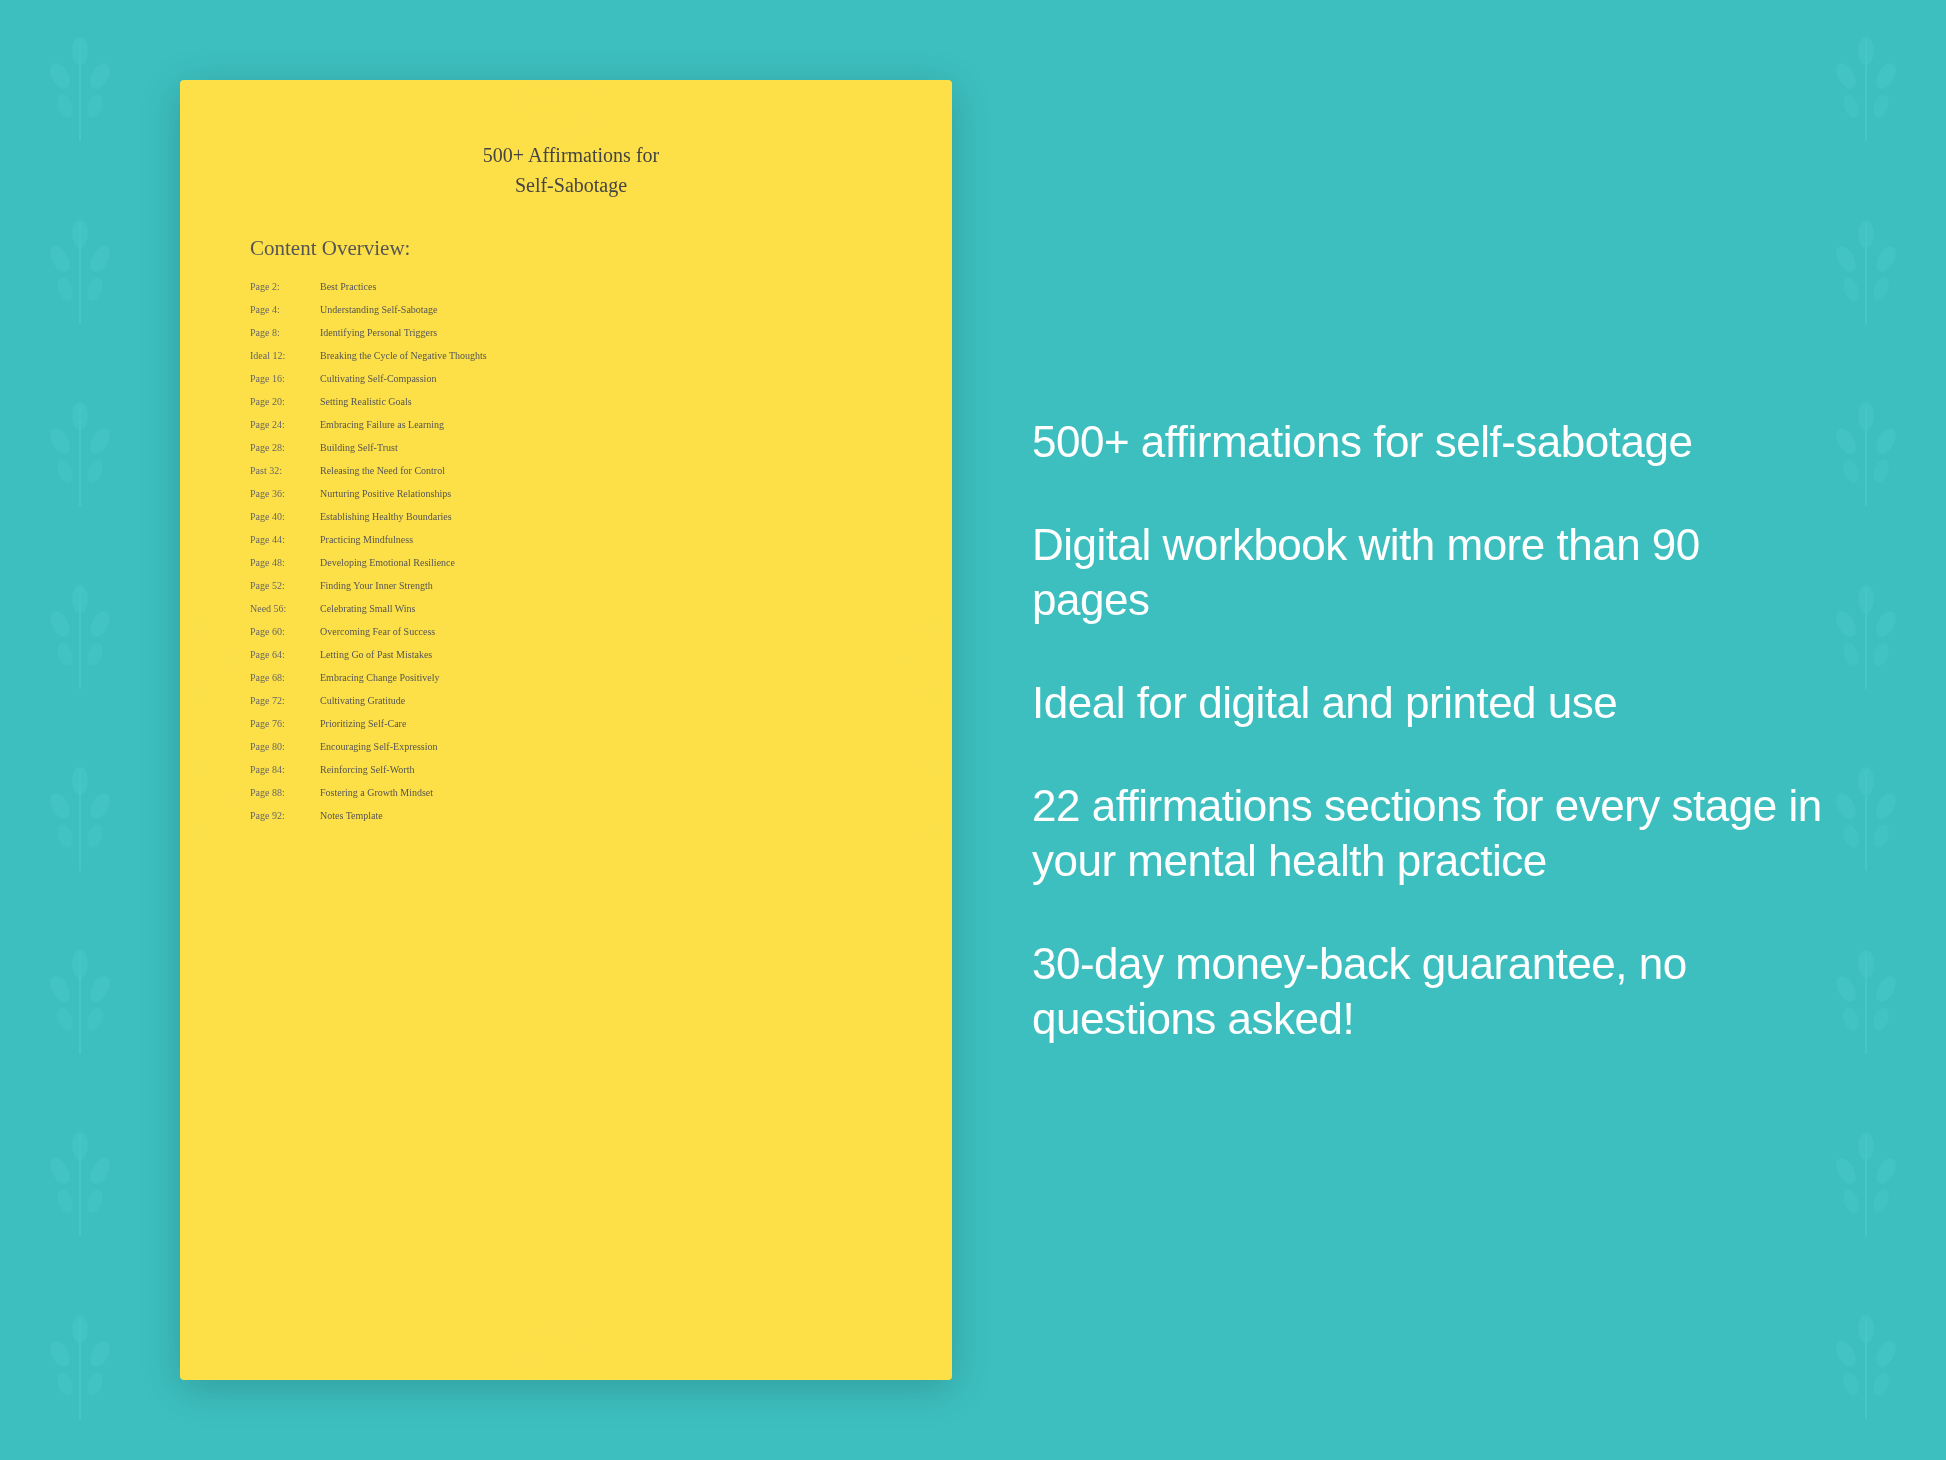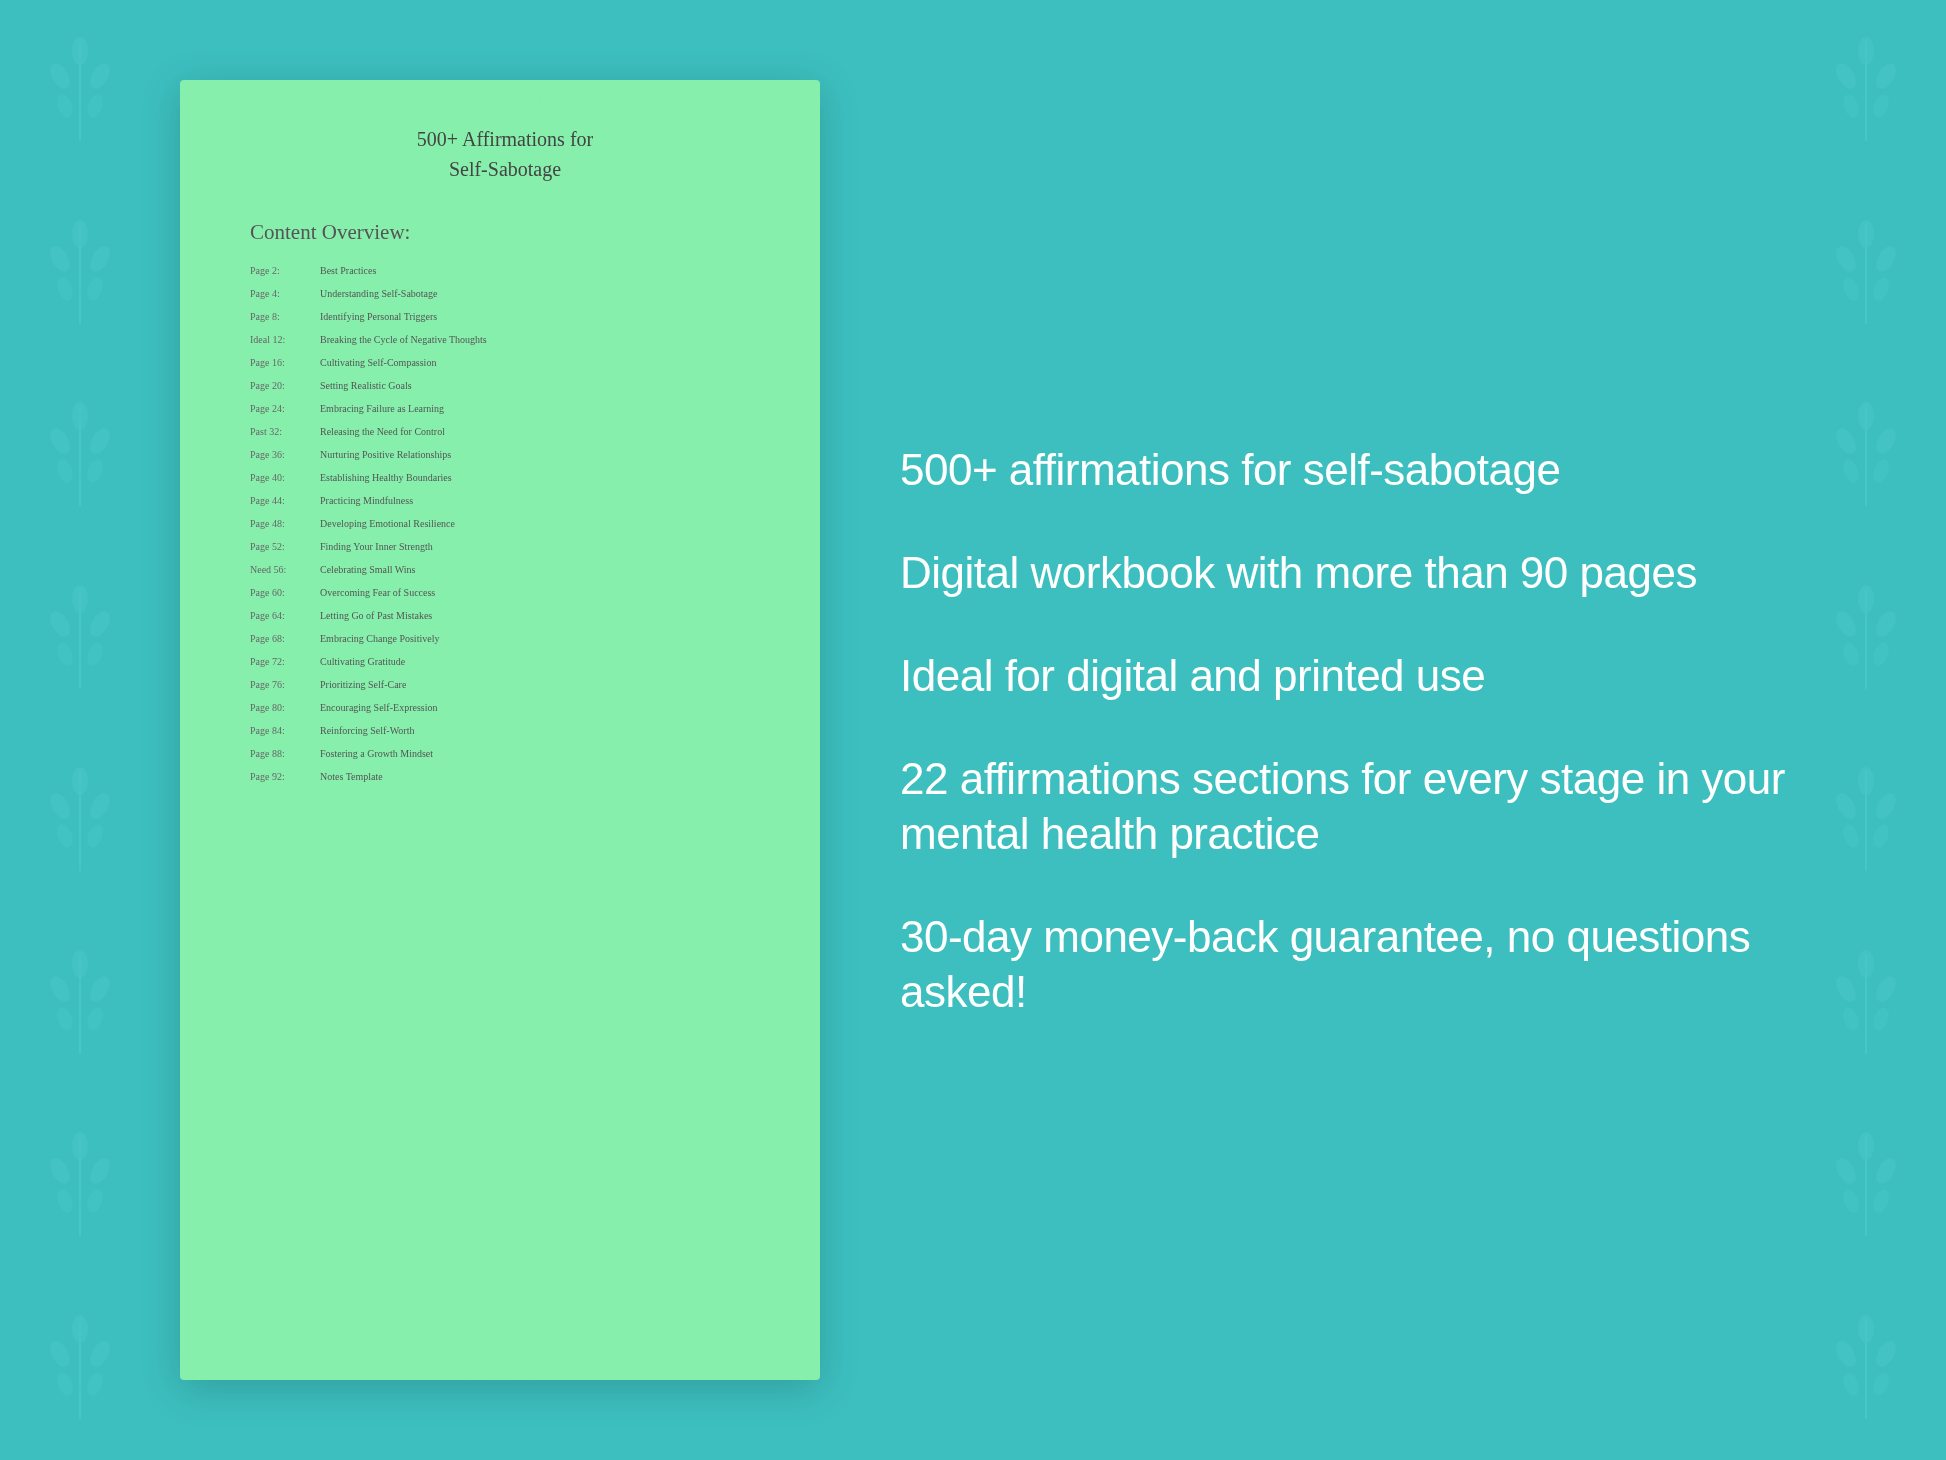--- a/index.html
+++ b/index.html
@@ -42,26 +42,26 @@
       z-index: 2;
       display: flex;
       align-items: center;
       padding: 60px 120px 60px 180px;
       gap: 80px;
     }
 
     
     .document {
       flex: 0 0 auto;
-      width: 640px;
+      width: 772px;
       min-height: 1300px;
-      background: #86efac;
+      background: #fde047;
       border-radius: 4px;
       box-shadow: 0 8px 40px rgba(0,0,0,0.18);
-      padding: 44px 60px 60px 70px;
+      padding: 60px 60px 60px 70px;
       position: relative;
       overflow: hidden;
     }
 
     .doc-mandala-top {
       position: absolute;
       top: -30px;
       left: 50%;
       transform: translateX(-50%);
       width: 200px;
@@ -384,20 +384,21 @@
     <div class="doc-content-label">Content Overview:</div>
 
     <ul class="toc-list" id="toc-list">
     <li class="toc-item"><span class="page-num">Page  2:</span><span>Best Practices</span></li>
         <li class="toc-item"><span class="page-num">Page  4:</span><span>Understanding Self-Sabotage</span></li>
         <li class="toc-item"><span class="page-num">Page  8:</span><span>Identifying Personal Triggers</span></li>
         <li class="toc-item"><span class="page-num">Ideal 12:</span><span>Breaking the Cycle of Negative Thoughts</span></li>
         <li class="toc-item"><span class="page-num">Page 16:</span><span>Cultivating Self-Compassion</span></li>
         <li class="toc-item"><span class="page-num">Page 20:</span><span>Setting Realistic Goals</span></li>
         <li class="toc-item"><span class="page-num">Page 24:</span><span>Embracing Failure as Learning</span></li>
+        <li class="toc-item"><span class="page-num">Page 28:</span><span>Building Self-Trust</span></li>
         <li class="toc-item"><span class="page-num">Past 32:</span><span>Releasing the Need for Control</span></li>
         <li class="toc-item"><span class="page-num">Page 36:</span><span>Nurturing Positive Relationships</span></li>
         <li class="toc-item"><span class="page-num">Page 40:</span><span>Establishing Healthy Boundaries</span></li>
         <li class="toc-item"><span class="page-num">Page 44:</span><span>Practicing Mindfulness</span></li>
         <li class="toc-item"><span class="page-num">Page 48:</span><span>Developing Emotional Resilience</span></li>
         <li class="toc-item"><span class="page-num">Page 52:</span><span>Finding Your Inner Strength</span></li>
         <li class="toc-item"><span class="page-num">Need 56:</span><span>Celebrating Small Wins</span></li>
         <li class="toc-item"><span class="page-num">Page 60:</span><span>Overcoming Fear of Success</span></li>
         <li class="toc-item"><span class="page-num">Page 64:</span><span>Letting Go of Past Mistakes</span></li>
         <li class="toc-item"><span class="page-num">Page 68:</span><span>Embracing Change Positively</span></li>

